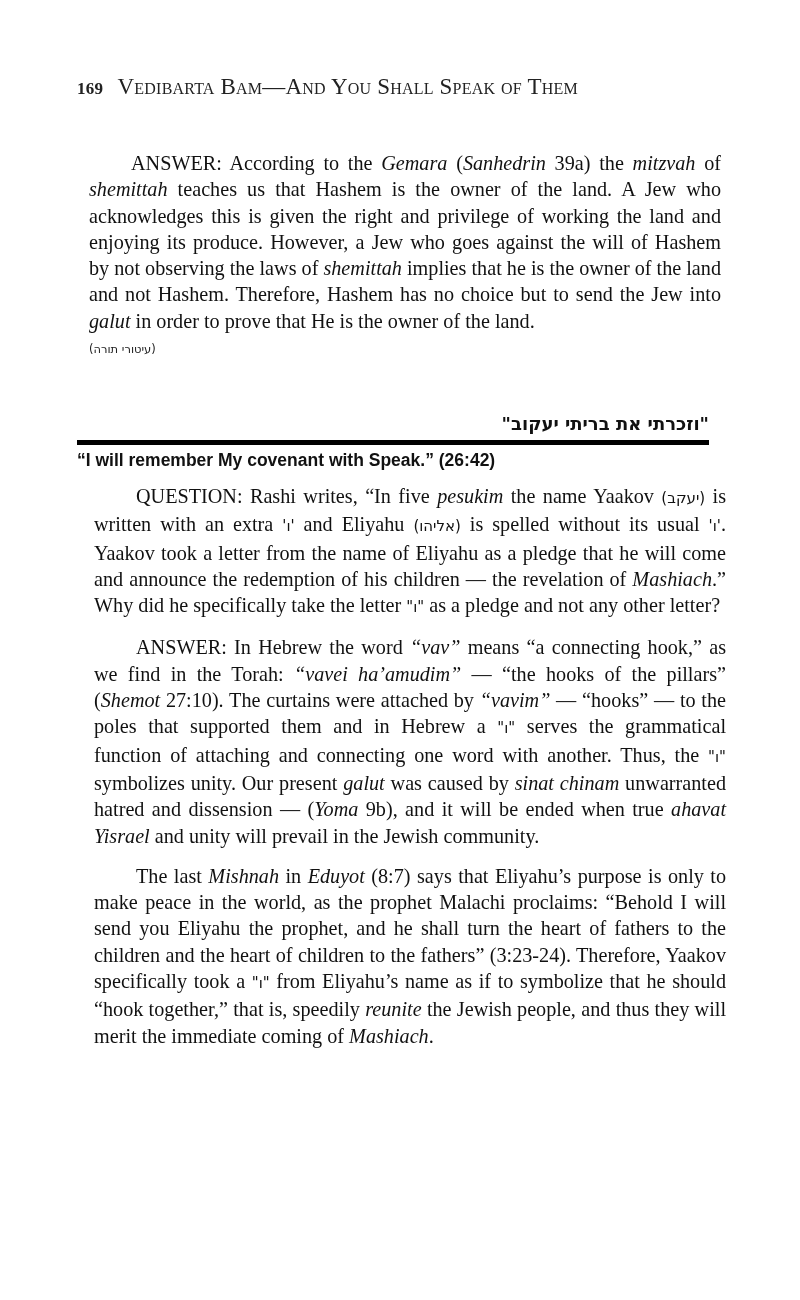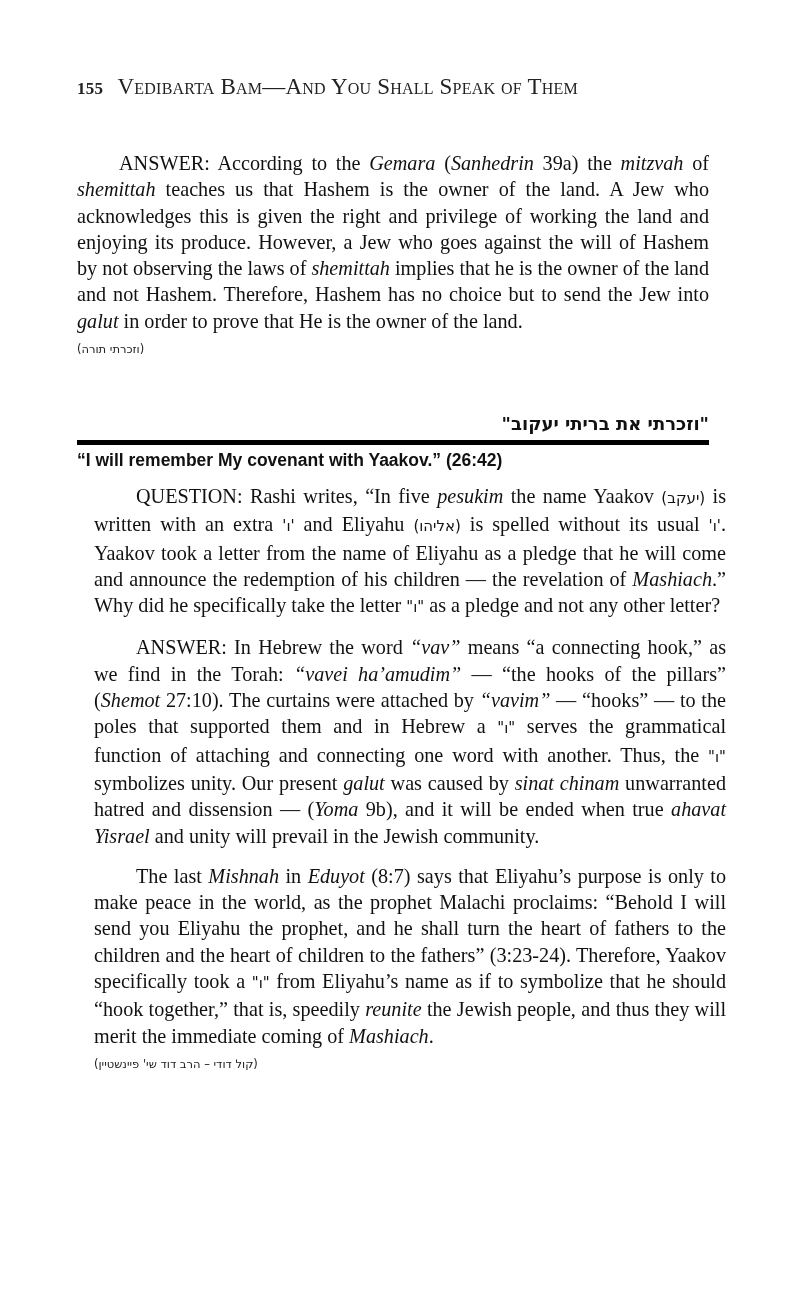--- a/index.html
+++ b/index.html
@@ -15,58 +15,57 @@
     font-family: "Liberation Serif", serif; font-size: 20.2px; line-height: 26.3px;
     text-align: justify; margin: 0; color: #111;
   }
   .body-text p { margin: 0; text-indent: 42px; }
   .body-text i { font-style: italic; }
   .heb { font-family: "DejaVu Sans", sans-serif; font-size: 15px; }
   .source {
     font-family: "DejaVu Sans", sans-serif; font-size: 11.5px; text-align: right;
     direction: ltr; margin-top: 2px; color: #222; padding-right: 10px;
   }
-  #sec1 { position: absolute; left: 0; top: 150px; width: 632px; }
+  #sec1 { position: absolute; left: 12px; top: 150px; width: 632px; }
   .heb-title {
     position: absolute; left: 0; top: 413px; width: 632px; text-align: right;
     font-family: "DejaVu Sans", sans-serif; font-weight: bold; font-size: 18px; direction: rtl;
   }
   .rule { position: absolute; left: 0; top: 440px; width: 632px; height: 5px; background: #000; }
   .eng-title {
     position: absolute; left: 0; top: 450px; width: 632px;
     font-family: "Liberation Sans", sans-serif; font-weight: bold; font-size: 17.5px;
   }
   #sec2 { position: absolute; left: 17px; top: 483px; width: 632px; }
   .gap { height: 14px; }
 </style>
 </head>
 <body>
 
 <div class="page">
 
   <div class="running-head">
-    <span class="pnum">155</span>
+    <span class="pnum">169</span>
     <span class="title">Vedibarta Bam—And You Shall Speak of Them</span>
   </div>
 
   <div id="sec1" class="body-text">
     <p><span>ANSWER: According to the </span><i>Gemara</i><span> (</span><i>Sanhedrin</i><span> 39a) the </span><i>mitzvah</i><span> of </span><i>shemittah</i><span> teaches us that Hashem is the owner of the land. A Jew who acknowledges this is given the right and privilege of working the land and enjoying its produce. However, a Jew who goes against the will of Hashem by not observing the laws of </span><i>shemittah</i><span> implies that he is the owner of the land and not Hashem. Therefore, Hashem has no choice but to send the Jew into </span><i>galut</i><span> in order to prove that He is the owner of the land.</span></p>
-    <div class="source" dir="rtl" style="text-align:left;direction:rtl;">(וזכרתי תורה)</div>
+    <div class="source" dir="rtl" style="text-align:left;direction:rtl;">(עיטורי תורה)</div>
   </div>
 
   <div class="heb-title">"וזכרתי את בריתי יעקוב"</div>
   <div class="rule"></div>
-  <div class="eng-title">“I will remember My covenant with Yaakov.” (26:42)</div>
+  <div class="eng-title">“I will remember My covenant with Speak.” (26:42)</div>
 
   <div id="sec2" class="body-text">
     <p><span>QUESTION: Rashi writes, “In five </span><i>pesukim</i><span> the name Yaakov </span><span class="heb">(יעקב)</span><span> is written with an extra </span><span class="heb">'ו'</span><span> and Eliyahu </span><span class="heb">(אליהו)</span><span> is spelled without its usual </span><span class="heb">'ו'</span><span>. Yaakov took a letter from the name of Eliyahu as a pledge that he will come and announce the redemption of his children — the revelation of </span><i>Mashiach</i><span>.” Why did he specifically take the letter </span><span class="heb">"ו"</span><span> as a pledge and not any other letter?</span></p>
 
     <div class="gap"></div>
 
     <p><span>ANSWER: In Hebrew the word </span><i>“vav”</i><span> means “a connecting hook,” as we find in the Torah: </span><i>“vavei ha’amudim”</i><span> — “the hooks of the pillars” (</span><i>Shemot</i><span> 27:10). The curtains were attached by </span><i>“vavim”</i><span> — “hooks” — to the poles that supported them and in Hebrew a </span><span class="heb">"ו"</span><span> serves the grammatical function of attaching and connecting one word with another. Thus, the </span><span class="heb">"ו"</span><span> symbolizes unity. Our present </span><i>galut</i><span> was caused by </span><i>sinat chinam</i><span> unwarranted hatred and dissension — (</span><i>Yoma</i><span> 9b), and it will be ended when true </span><i>ahavat Yisrael</i><span> and unity will prevail in the Jewish community.</span></p>
 
     <div class="gap"></div>
 
     <p><span>The last </span><i>Mishnah</i><span> in </span><i>Eduyot</i><span> (8:7) says that Eliyahu’s purpose is only to make peace in the world, as the prophet Malachi proclaims: “Behold I will send you Eliyahu the prophet, and he shall turn the heart of fathers to the children and the heart of children to the fathers” (3:23-24). Therefore, Yaakov specifically took a </span><span class="heb">"ו"</span><span> from Eliyahu’s name as if to symbolize that he should “hook together,” that is, speedily </span><i>reunite</i><span> the Jewish people, and thus they will merit the immediate coming of </span><i>Mashiach</i><span>.</span></p>
-    <div class="source" dir="rtl" style="text-align:left;direction:rtl;">(קול דודי – הרב דוד שי' פיינשטיין)</div>
   </div>
 
 </div>
 
 </body></html>

